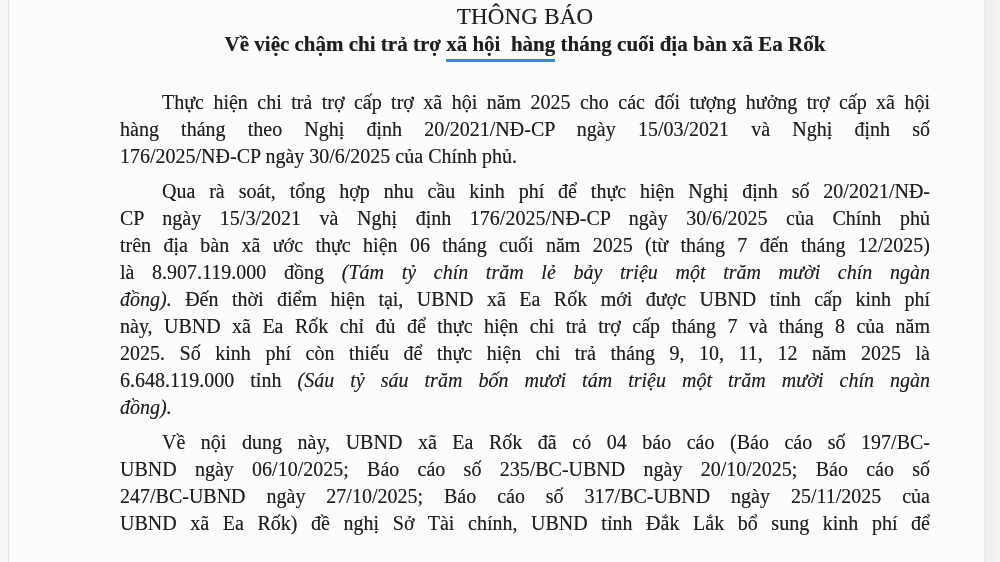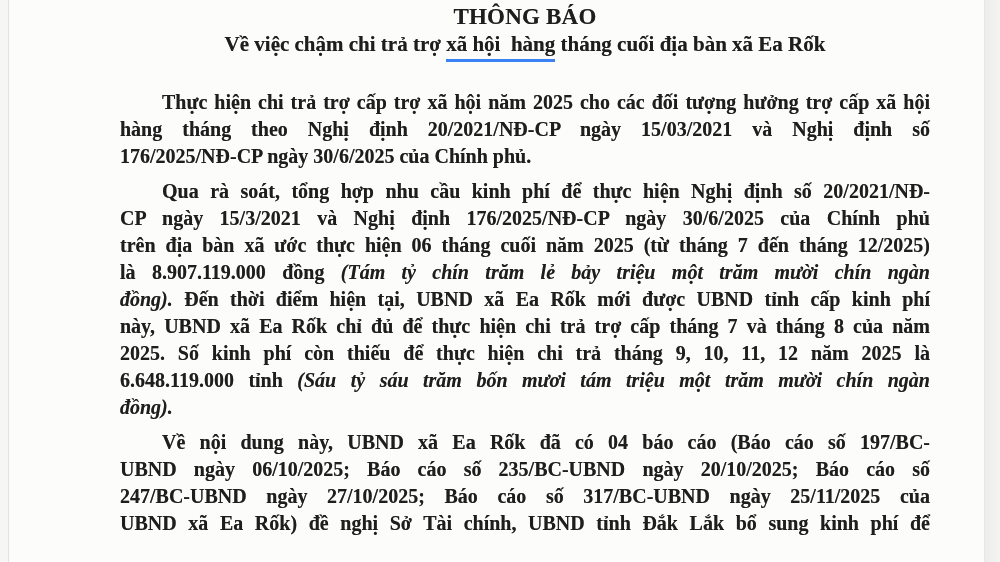--- a/index.html
+++ b/index.html
@@ -35,21 +35,21 @@
   }
   .doc {
     position: absolute;
     left: 120px;
     top: 3px;
     width: 810px;
     text-shadow: 0 0 0.6px rgba(25,25,25,0.55);
   }
   .doc-title {
     text-align: center;
-    font-weight: bold;
+    font-weight: normal;
     font-size: 23px;
     line-height: 27px;
     letter-spacing: 0.2px;
   }
   .doc-subtitle {
     text-align: center;
     font-weight: bold;
     font-size: 21px;
     line-height: 28px;
     white-space: pre-wrap;
@@ -61,21 +61,20 @@
   .doc-body {
     margin-top: 31px;
     font-size: 20px;
   }
   .para { margin: 0 0 8px 0; }
   .line {
     line-height: 27px;
     text-align: justify;
     text-align-last: justify;
     text-justify: inter-word;
-    font-weight: bold;
   }
   .line.indent { text-indent: 42px; }
   .line.lastline {
     text-align: left;
     text-align-last: left;
   }
   .it { font-style: italic; }
 </style>
 </head>
 <body>

